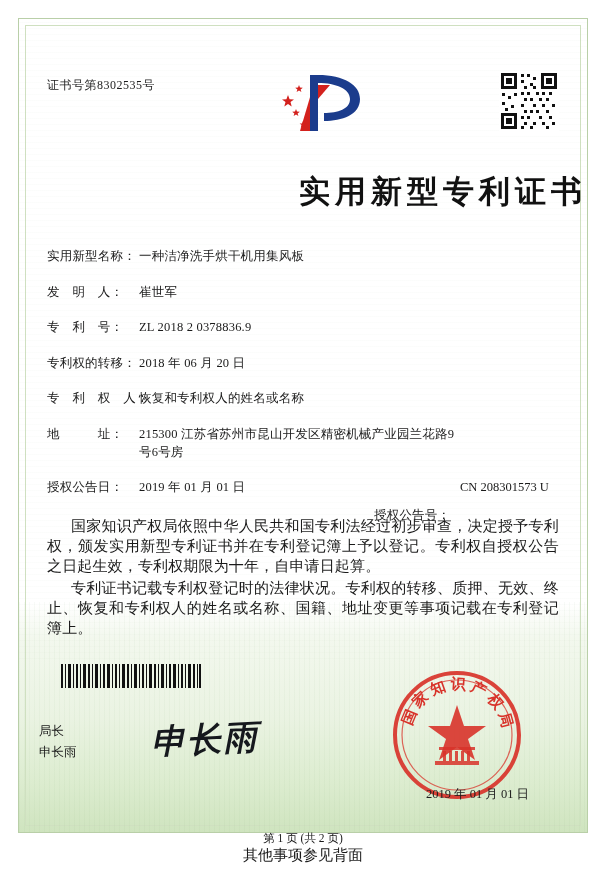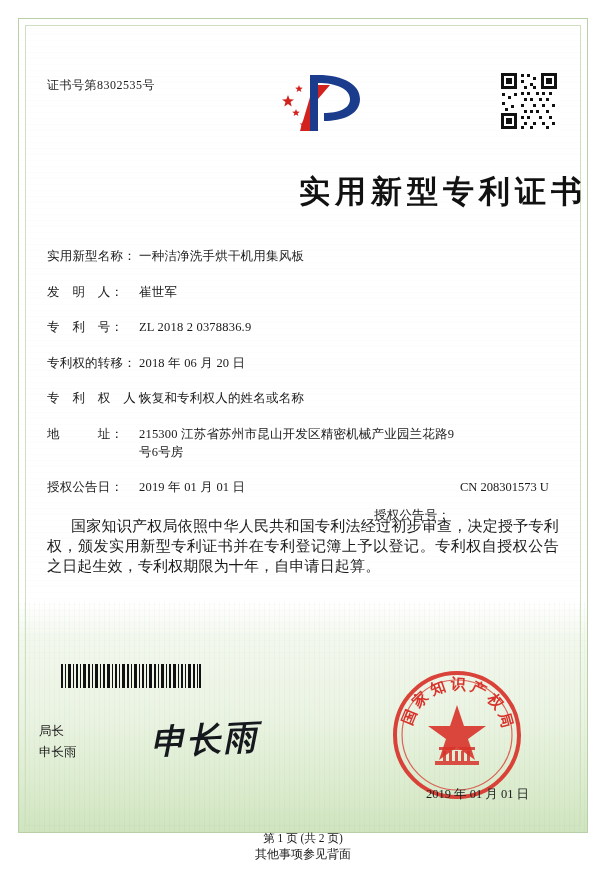--- a/index.html
+++ b/index.html
@@ -222,21 +222,21 @@
     top: 812px;
     text-align: center;
     font-size: 11.5px;
     color: #1a1a1a;
   }
   .outside-note {
     position: absolute;
     left: 0; right: 0;
     top: 846px;
     text-align: center;
-    font-size: 12px;
+    font-size: 15px;
     color: #1a1a1a;
   }
 </style>
 </head>
 <body>
 
 <div class="cert">
   <div class="cert-inner"></div>
   <div class="texture2"></div>
   <div class="texture"></div>
@@ -359,20 +359,21 @@
     <div class="f-row two">
       <div class="f-label">授权公告日：</div>
       <div class="f-value">2019 年 01 月 01 日</div>
       <div class="f-label2">授权公告号：</div>
       <div class="f-value2">CN 208301573 U</div>
     </div>
   </div>
 
   <div class="body-text">
     <p>国家知识产权局依照中华人民共和国专利法经过初步审查，决定授予专利权，颁发实用新型专利证书并在专利登记簿上予以登记。专利权自授权公告之日起生效，专利权期限为十年，自申请日起算。</p>
+    <p>专利证书记载专利权登记时的法律状况。专利权的转移、质押、无效、终止、恢复和专利权人的姓名或名称、国籍、地址变更等事项记载在专利登记簿上。</p>
   </div>
 
   <div class="barcode">
     <svg viewBox="0 0 140 24" width="140" height="24">
       <g fill="#111">
         <rect x="0" y="0" width="2" height="24"></rect>
           <rect x="4" y="0" width="1" height="24"></rect>
         <rect x="7" y="0" width="3" height="24"></rect>
           <rect x="12" y="0" width="1" height="24"></rect>
         <rect x="15" y="0" width="2" height="24"></rect>

